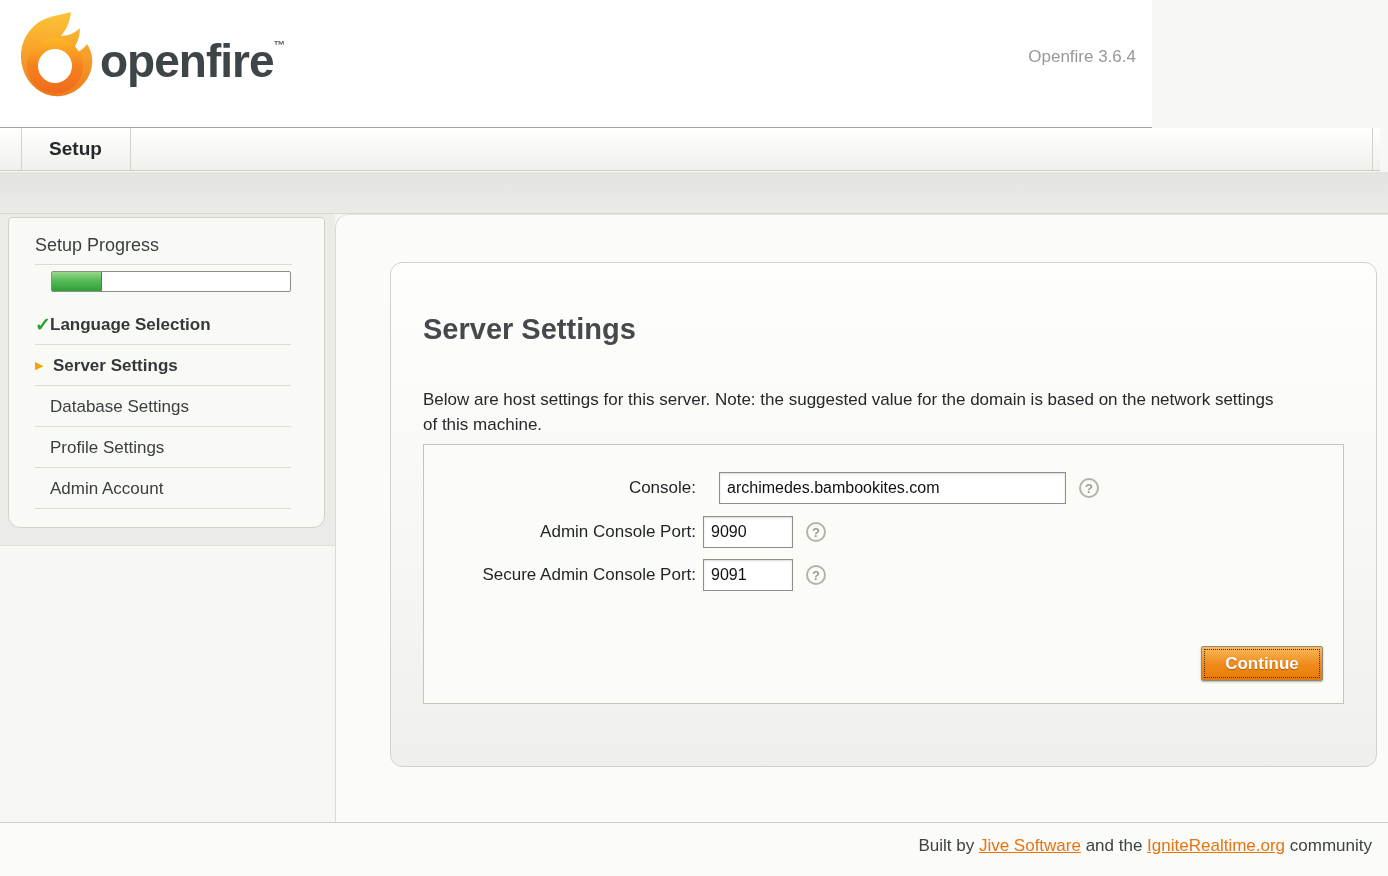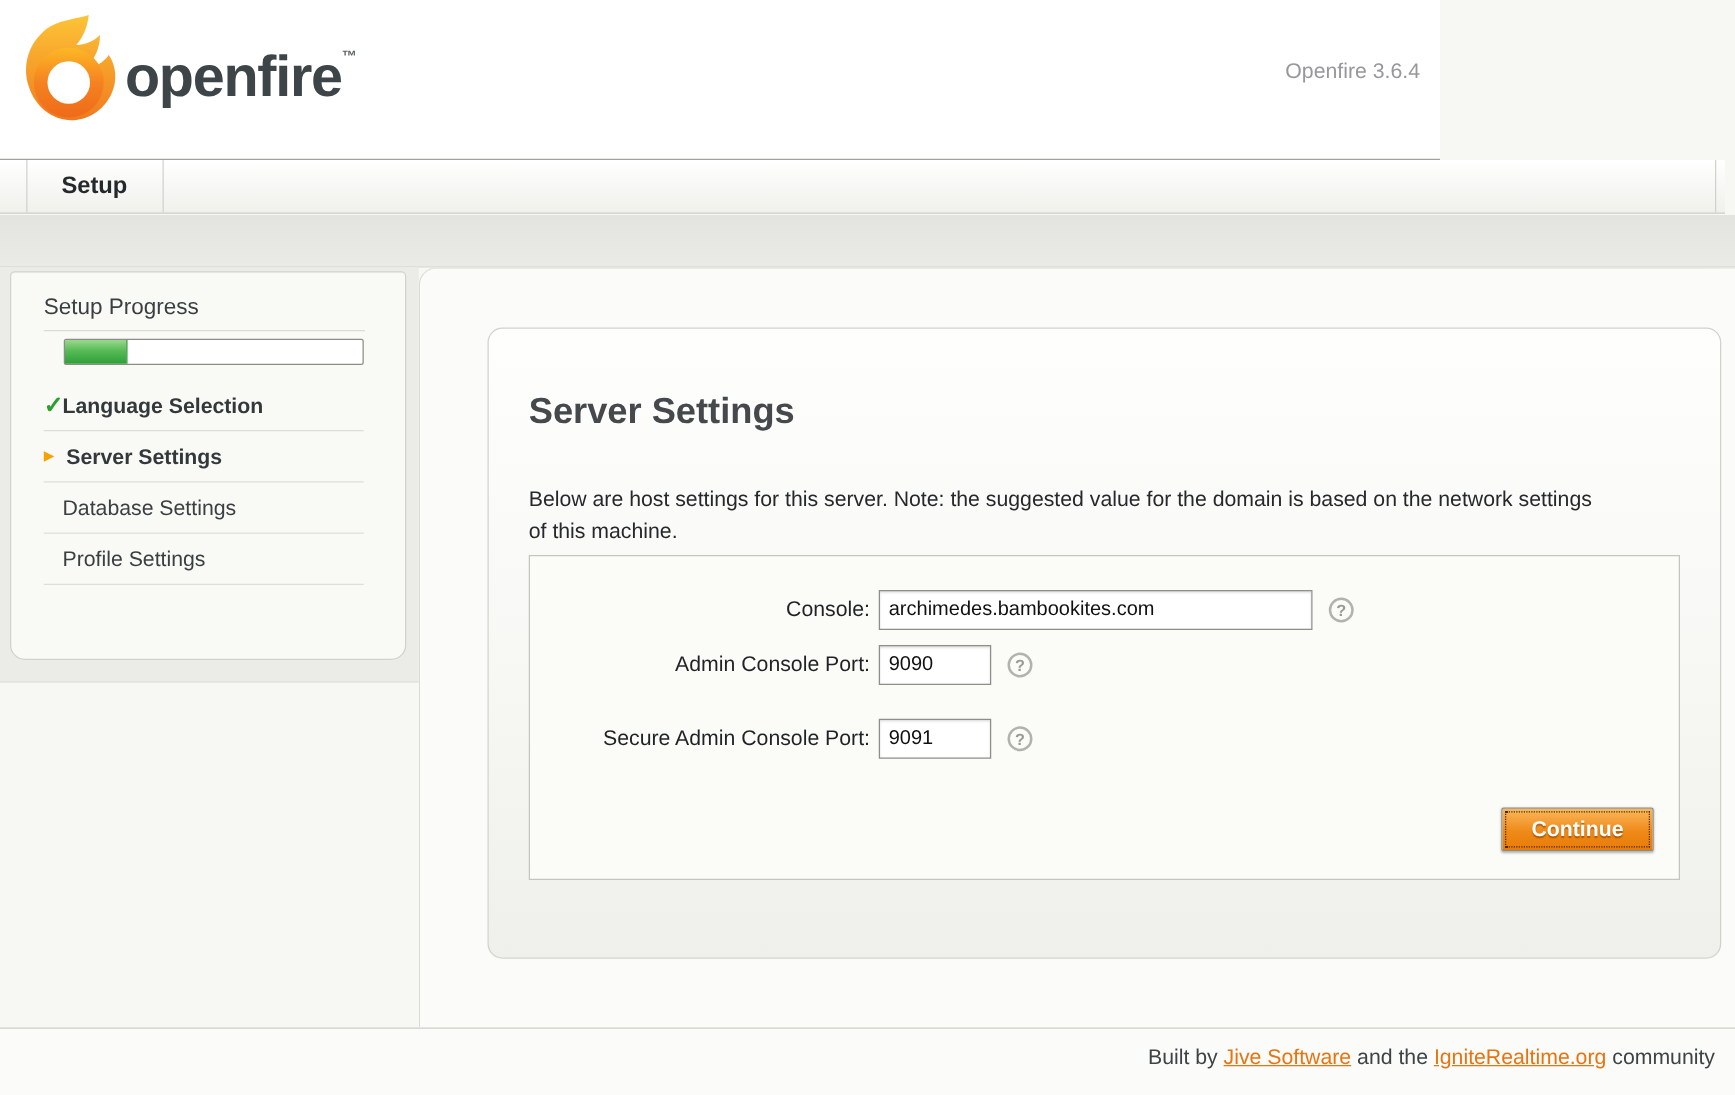--- a/index.html
+++ b/index.html
@@ -42,24 +42,24 @@
   .side-item.done .side-label, .side-item.current .side-label { font-weight:bold; color:#33383b; }
   .side-item.current .side-label { left:44px; }
 
   
   .panel { position:absolute; left:390px; top:262px; width:987px; height:505px; border:1px solid #d2d2cd; border-radius:12px; background:linear-gradient(180deg, #fefefd 0%, #f7f7f4 55%, #efefeb 100%); }
   .panel h1 { position:absolute; left:32px; top:50px; font-size:29px; font-weight:bold; color:#45494c; }
   .panel .desc { position:absolute; left:32px; top:112px; width:865px; font-size:17px; line-height:25px; color:#26292b;margin-top:12px; }
 
   .formbox { position:absolute; left:32px; top:181px; width:921px; height:260px; border:1px solid #c5c5c0; background:#fbfbf8; }
   .frow { position:absolute; left:0; height:32px; white-space:nowrap; }
-  .frow-1 { top:27px; } .frow-2 { top:71px; } .frow-3 { top:130px; }
+  .frow-1 { top:27px; } .frow-2 { top:71px; } .frow-3 { top:114px; }
   .flabel { display:inline-block; width:272px; text-align:right; font-size:17px; color:#1f2326; line-height:32px; margin-right:7px; vertical-align:middle; }
   .finput { height:32px; border:1px solid #8f8f8a; background:#fff; box-shadow:inset 0 1px 2px rgba(0,0,0,0.15); font-family:"Liberation Sans", sans-serif; font-size:16px; color:#111; padding:0 7px; vertical-align:middle; }
-  .finput.wide { width:347px; }
+  .finput.wide { width:347px;margin-left:16px; }
   .finput.narrow { width:90px; }
   .help { display:inline-block; width:20px; height:20px; margin-left:13px; border:2px solid #b3b3ae; border-radius:50%; color:#9a9a95; font-size:13px; font-weight:bold; text-align:center; line-height:17px; vertical-align:middle; cursor:pointer; }
 
   .continue-btn { position:absolute; right:20px; bottom:22px; width:122px; height:35px; background:linear-gradient(#f9b85c, #ef8a19 55%, #e87b07); border:1px solid #8b8b86; border-radius:2px; box-shadow:0 1px 2px rgba(0,0,0,0.3); color:#ffffff; font-family:"Liberation Sans", sans-serif; font-size:17px; font-weight:bold; text-shadow:0 1px 1px rgba(130,60,0,0.6); outline:1px dotted #4a2c00; outline-offset:-4px; cursor:pointer; }
 
   
   .footer { position:absolute; left:0; top:822px; width:1388px; height:54px; border-top:1px solid #cdcdc8; background:#fbfbf9; text-align:right; padding:13px 16px 0 0; font-size:17px; color:#3e4346; }
   .footer a { color:#e87410; text-decoration:underline; cursor:pointer; }
 </style>
 </head>
@@ -114,20 +114,23 @@
       <div class="side-item current">
         <span class="glyph glyph-arrow">▶</span>
         <span class="side-label">Server Settings</span>
       </div>
       <div class="side-item">
         <span class="side-label">Database Settings</span>
       </div>
       <div class="side-item">
         <span class="side-label">Profile Settings</span>
       </div>
+      <div class="side-item">
+        <span class="side-label">Admin Account</span>
+      </div>
     </div>
   </div>
 
   <div class="panel">
     <h1>Server Settings</h1>
     <div class="desc">Below are host settings for this server. Note: the suggested value for the domain is based on the network settings of this machine.</div>
 
     <div class="formbox">
       <div class="frow frow-1">
         <span class="flabel">Console:</span><input class="finput wide" type="text" value="archimedes.bambookites.com" style=""><span class="help">?</span>

